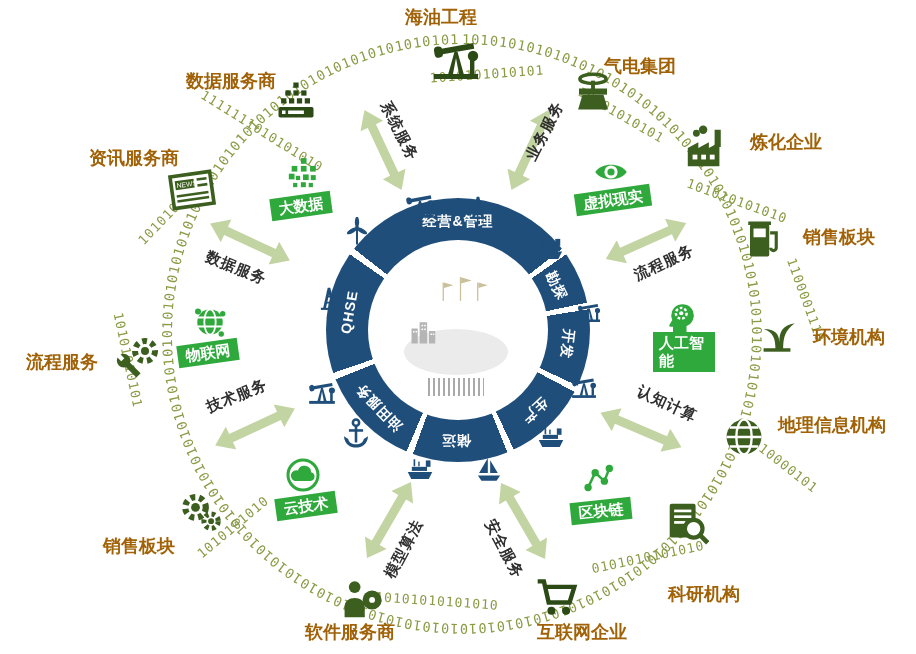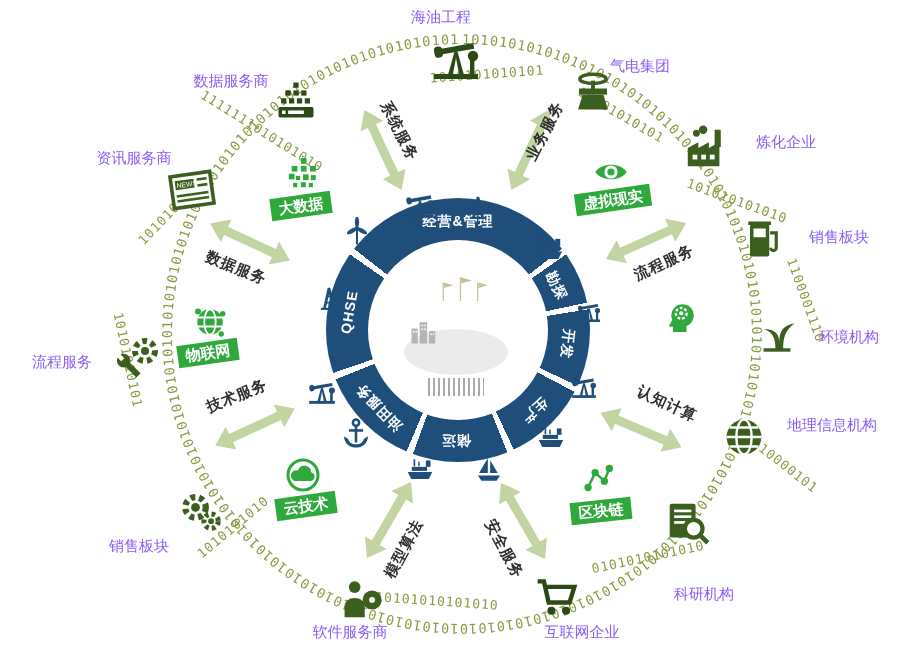--- a/index.html
+++ b/index.html
@@ -1,18 +1,18 @@
 <!DOCTYPE html>
 <html><head>
 <meta charset="utf-8">
 <style>
   html,body{margin:0;padding:0;background:#fff;}
   #stage{position:relative;width:916px;height:654px;background:#fff;overflow:hidden;
          font-family:"Liberation Sans",sans-serif;}
-  .ent{position:absolute;font-weight:normal;font-size:15px;color:#8b5cf6;white-space:nowrap;z-index:6;}
+  .ent{position:absolute;font-weight:bold;font-size:18px;color:#a16207;white-space:nowrap;z-index:6;}
   .svc{position:absolute;font-weight:bold;font-size:15px;color:#2f2f2f;white-space:nowrap;z-index:5;letter-spacing:1px;}
   .ring-label{position:absolute;font-weight:bold;font-size:14px;color:#fff;white-space:nowrap;z-index:4;letter-spacing:1px;}
   .badge{position:absolute;background:#2fa83c;color:#fff;font-weight:bold;font-size:15px;line-height:1.2;
          padding:2px 8px;white-space:nowrap;z-index:6;}
   .arrow{position:absolute;width:88px;height:25px;background:#c3d4a3;z-index:1;
          clip-path:polygon(0 50%,20% 0,20% 32%,80% 32%,80% 0,100% 50%,80% 100%,80% 68%,20% 68%,20% 100%);}
   .strand{position:absolute;font-family:"DejaVu Sans Mono",monospace;font-size:13px;color:#8a9b45;
           letter-spacing:1px;white-space:nowrap;z-index:0;}
   .icon{position:absolute;z-index:5;}
   #blue-ring{position:absolute;left:326px;top:198px;width:264px;height:264px;border-radius:50%;z-index:2;
@@ -336,20 +336,21 @@
   <span class="badge" style="left:613px;top:200px;transform:translate(-50%,-50%) rotate(-8deg)">虚拟现实</span>
 
   <svg class="icon" style="left:210px;top:322px;width:36px;height:36px;color:#2fa83c;transform:translate(-50%,-50%)">
       <use href="#i-iot"></use>
     </svg>
   <span class="badge" style="left:208px;top:353px;transform:translate(-50%,-50%) rotate(-8deg)">物联网</span>
 
   <svg class="icon" style="left:682px;top:317px;width:36px;height:36px;color:#2fa83c;transform:translate(-50%,-50%)">
       <use href="#i-ai"></use>
     </svg>
+  <span class="badge" style="left:684px;top:352px;transform:translate(-50%,-50%);width:50px;white-space:normal;padding:2px 6px;text-align:left">人工智能</span>
 
   <svg class="icon" style="left:303px;top:475px;width:36px;height:36px;color:#2fa83c;transform:translate(-50%,-50%)">
       <use href="#i-cloudtech"></use>
     </svg>
   <span class="badge" style="left:306px;top:506px;transform:translate(-50%,-50%) rotate(-8deg)">云技术</span>
 
   <svg class="icon" style="left:598px;top:479px;width:34px;height:34px;color:#2fa83c;transform:translate(-50%,-50%)">
       <use href="#i-blockchain"></use>
     </svg>
   <span class="badge" style="left:601px;top:511px;transform:translate(-50%,-50%) rotate(-6deg)">区块链</span>

